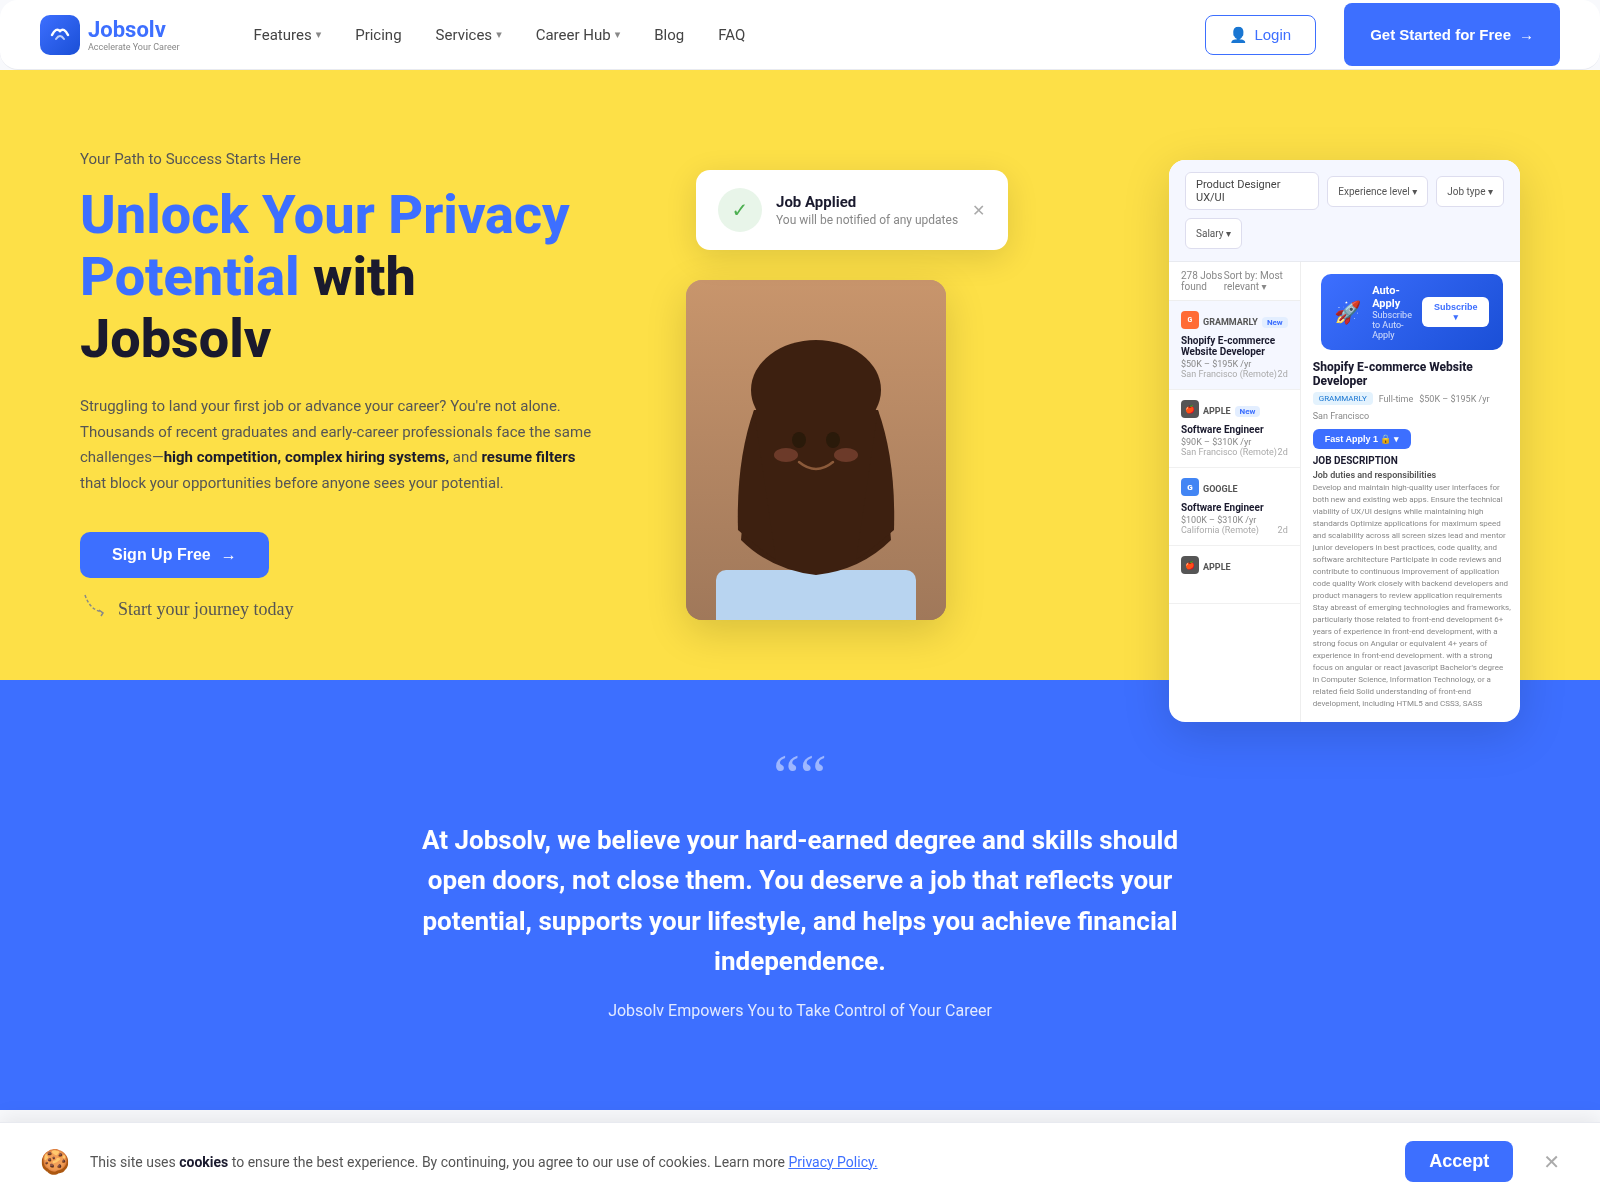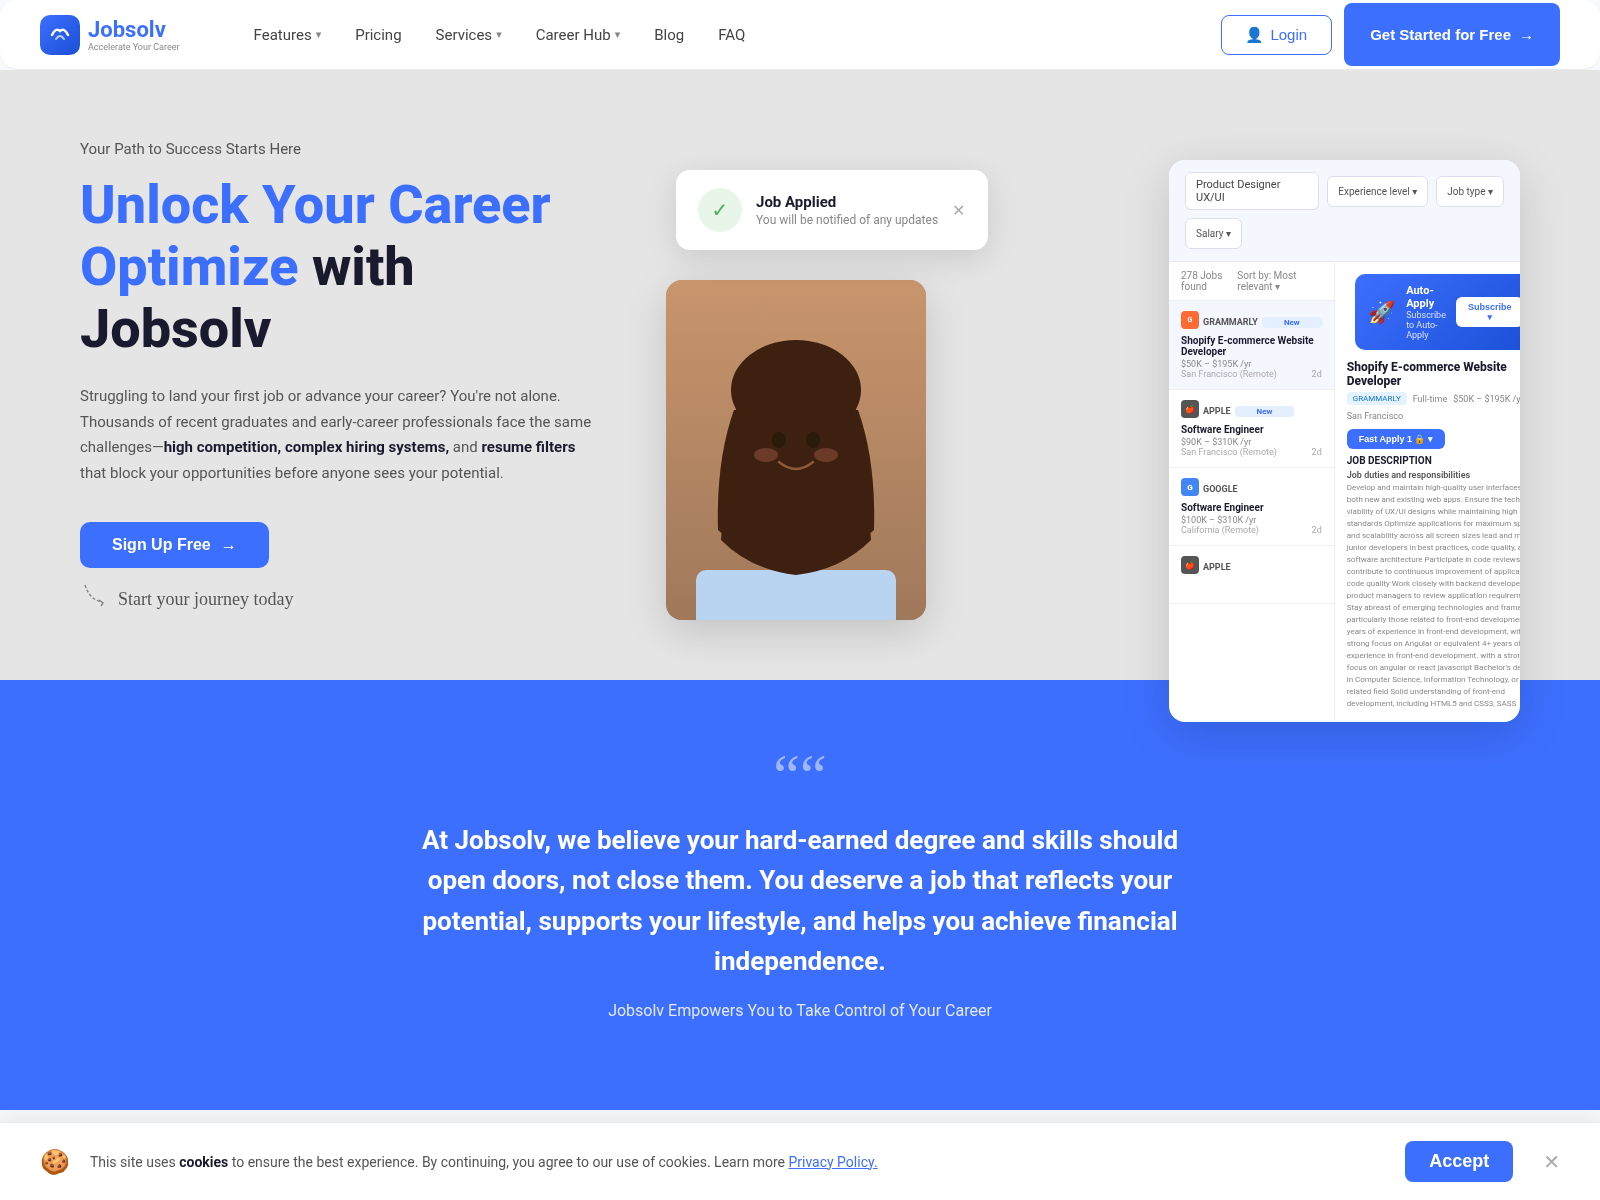--- a/index.html
+++ b/index.html
@@ -53,30 +53,30 @@
     }
     .btn-cta {
       padding: 23px 26px;
       background: #3d6fff;
       border: none;
       border-radius: 8px;
       color: white;
       font-size: 15px;
       font-weight: 600;
       cursor: pointer;
-      display: flex; align-items: center; gap: 8px;
+      display: flex; align-items: center; gap: 8px; margin-left: 16px;
     }
 
     
     .hero {
-      background: #e5e5e5;
+      background: #fde047;
       padding: 70px 80px 60px;
       display: flex;
-      align-items: flex-start;
-      gap: 36px;
+      align-items: flex-end;
+      gap: 56px;
       min-height: 560px;
     }
     .hero-left { flex: 1; max-width: 520px; }
     .hero-subtitle {
       font-size: 15px;
       color: #555;
       margin-bottom: 16px;
       font-weight: 400;
     }
     .hero-title {
@@ -237,21 +237,21 @@
       font-size: 8px;
       font-weight: 700;
       color: white;
       margin-bottom: 4px;
     }
     .mock-job-company { font-size: 9px; font-weight: 700; color: #555; display: flex; align-items: center; gap: 4px; }
     .mock-job-title { font-size: 10px; font-weight: 700; color: #1a1a2e; margin: 2px 0; }
     .mock-job-salary { font-size: 9px; color: #888; }
     .mock-job-location { font-size: 9px; color: #aaa; }
     .mock-job-time { font-size: 9px; color: #aaa; text-align: right; }
-    .mock-badge { background: #e3eeff; color: #3d6fff; font-size: 8px; padding: 1px 22px; border-radius: 4px; }
+    .mock-badge { background: #e3eeff; color: #3d6fff; font-size: 8px; padding: 1px 5px; border-radius: 4px; }
     .mock-detail { flex: 1; padding: 12px; }
     .mock-detail-title { font-size: 12px; font-weight: 800; color: #1a1a2e; margin-bottom: 4px; }
     .mock-detail-meta { font-size: 9px; color: #888; margin-bottom: 8px; display: flex; gap: 6px; align-items: center; flex-wrap: wrap; }
     .mock-detail-badge { background: #e3f2fd; color: #1976d2; font-size: 8px; padding: 2px 6px; border-radius: 4px; }
     .mock-apply-btn {
       background: #3d6fff;
       color: white;
       border: none;
       border-radius: 6px;
       padding: 5px 12px;
@@ -389,21 +389,21 @@
       <span>Get Started for Free</span>
       <span>→</span>
     </button>
   </div>
 </nav>
 
 <section class="hero">
   <div class="hero-left">
     <p class="hero-subtitle">Your Path to Success Starts Here</p>
     <h1 class="hero-title">
-      <span class="blue">Unlock Your Career Optimize</span><span class="dark"> with Jobsolv</span>
+      <span class="blue">Unlock Your Privacy Potential</span><span class="dark"> with Jobsolv</span>
     </h1>
     <p class="hero-desc">
       <span>Struggling to land your first job or advance your career? You're not alone. Thousands of recent graduates and early-career professionals face the same challenges—</span><strong>high competition, complex hiring systems,</strong><span> and </span><strong>resume filters</strong><span> that block your opportunities before anyone sees your potential.</span>
     </p>
     <div class="hero-cta-wrap">
       <div>
         <button class="btn-signup">
           <span>Sign Up Free</span>
           <span>→</span>
         </button>

